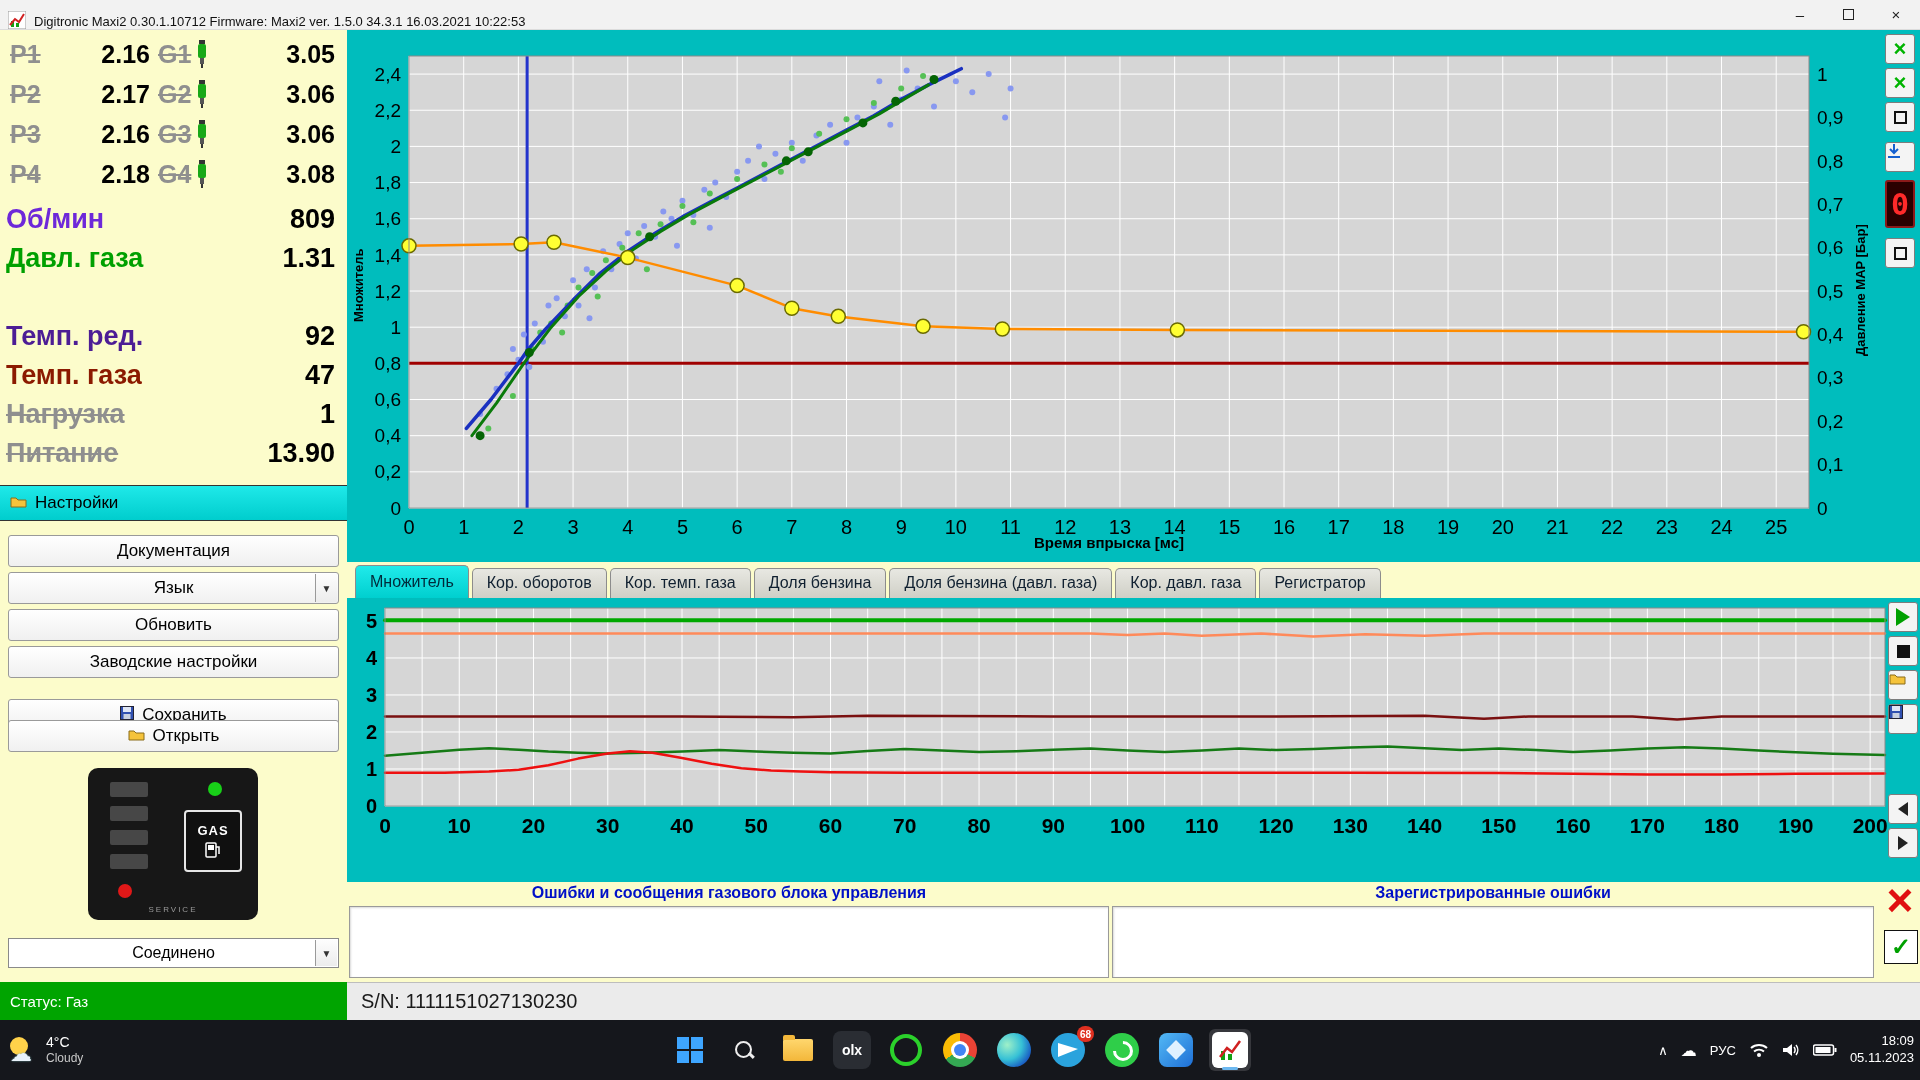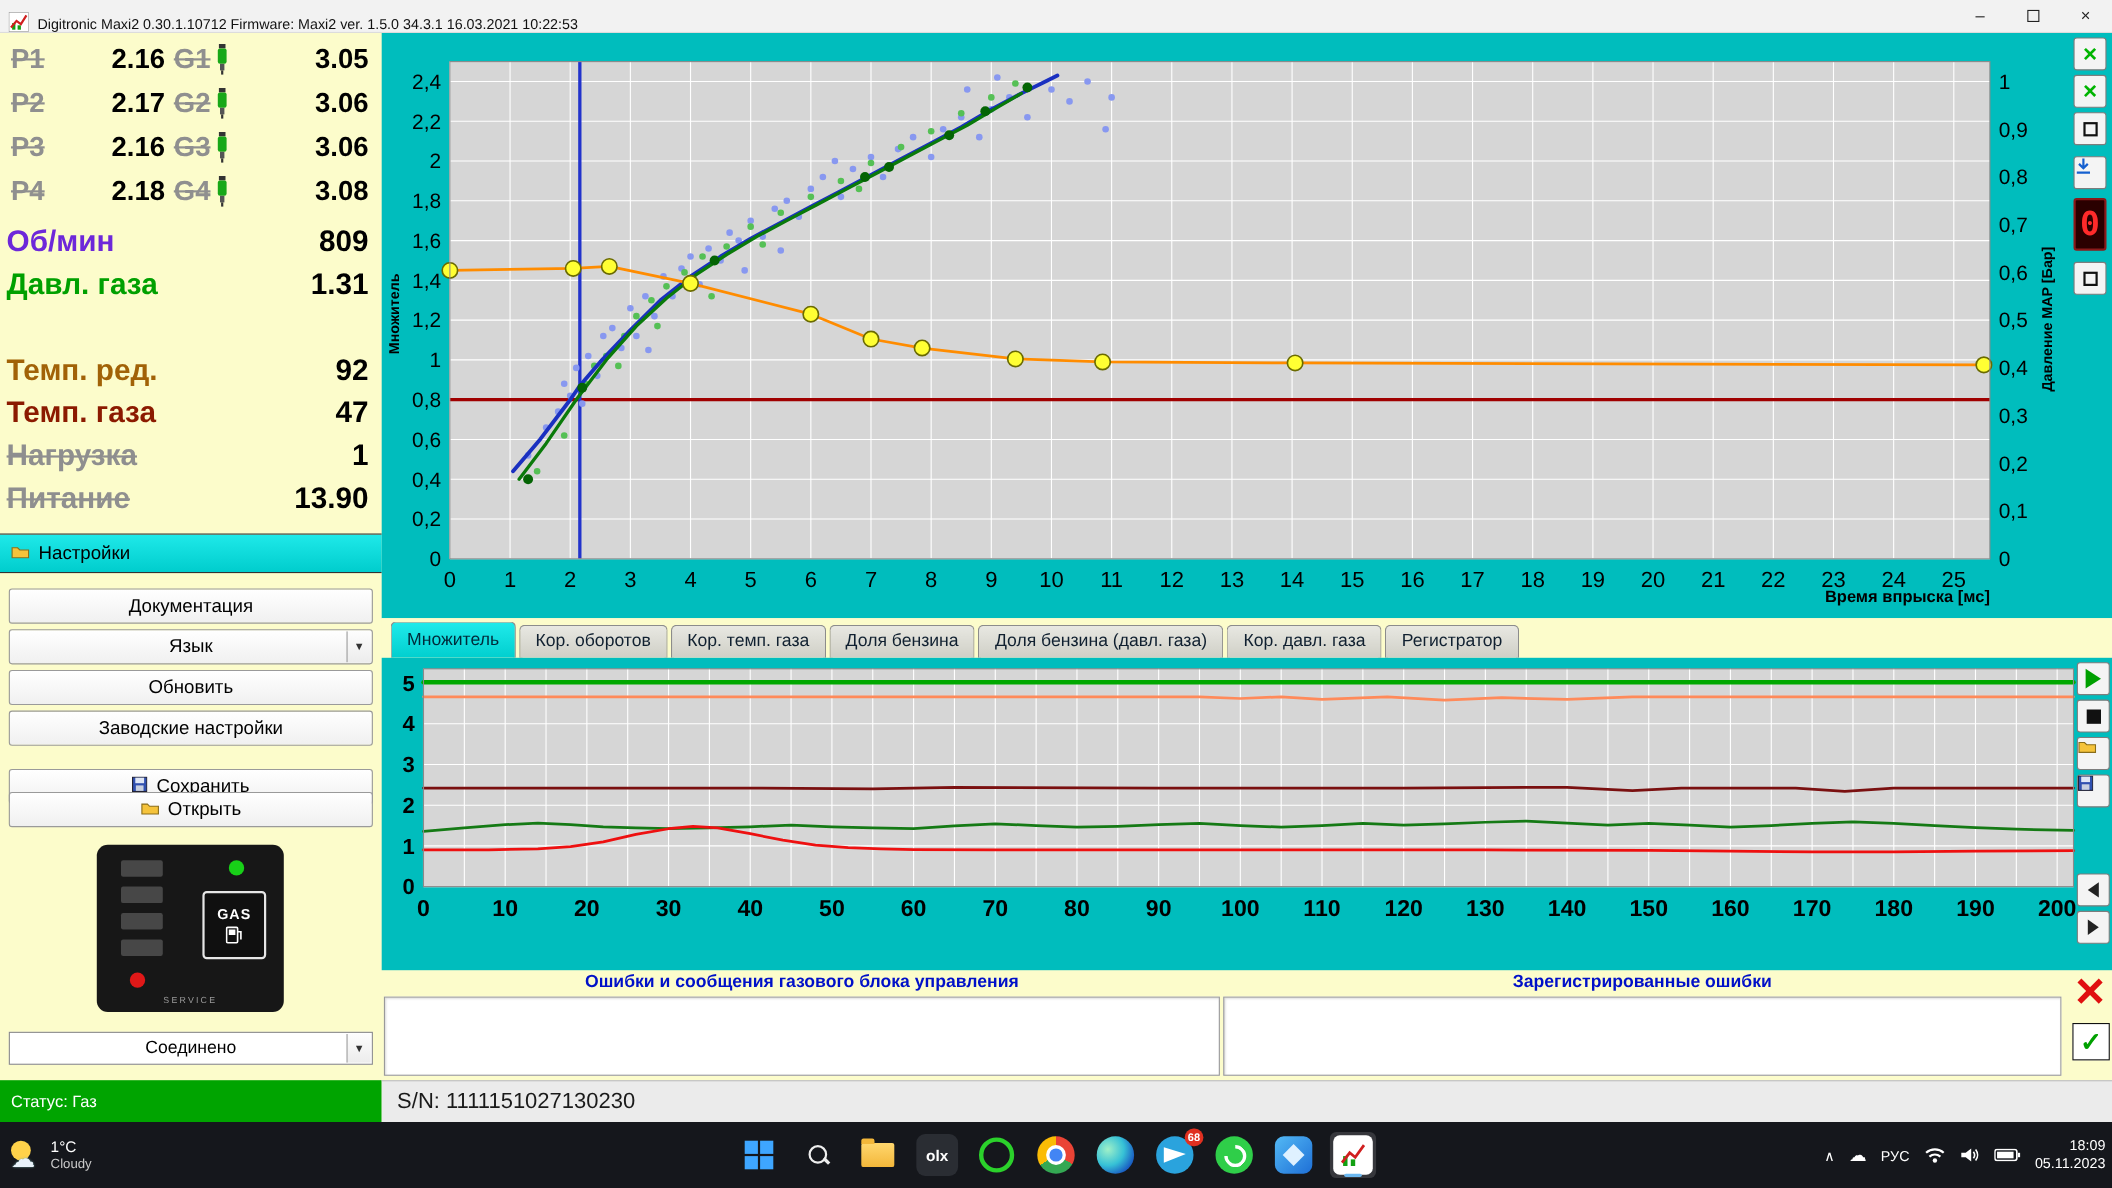--- a/index.html
+++ b/index.html
@@ -23,42 +23,42 @@
 .strike{text-decoration:line-through;color:#8f8f8f}
 .inj-p{left:10px}
 .inj-pv{right:197px;color:#000}
 .inj-g{left:158px}
 .inj-ico{left:196px;top:6px}
 .inj-gv{right:12px;color:#000}
 .r-row{position:absolute;left:0;width:347px;height:39px}
 .r-row span{position:absolute;top:2px;font-size:27px;font-weight:700;white-space:nowrap}
 .r-label{left:6px}
 .r-value{right:12px;color:#000}
-.c-red{color:#6d28d9}.c-green{color:#00a000}.c-orange{color:#a16207}.c-maroon{color:#8b1a00}
+.c-red{color:#6d28d9}.c-green{color:#00a000}.c-orange{color:#4c1d95}.c-maroon{color:#8b1a00}
 .settings-bar{position:absolute;left:0;top:455px;width:347px;height:36px;background:linear-gradient(#1fe9e9,#00cdcd);border-top:1px solid #333;border-bottom:1px solid #333;display:flex;align-items:center;gap:8px;padding-left:10px;cursor:pointer}
 .settings-bar span{font-size:17px;color:#000}
 .sbtn{position:absolute;left:8px;width:331px;height:32px;background:linear-gradient(#ffffff,#f0f0f0);border:1px solid #9a9a9a;border-radius:3px;font:inherit;font-size:17px;color:#000;display:flex;align-items:center;justify-content:center;gap:8px;cursor:pointer}
 .combo-arrow{position:absolute;right:1px;top:1px;bottom:1px;width:22px;border-left:1px solid #9a9a9a;display:flex;align-items:center;justify-content:center;font-size:10px;color:#333;background:linear-gradient(#fdfdfd,#ececec)}
 .gas-panel{position:absolute;left:88px;top:738px;width:170px;height:152px;background:#171717;border-radius:10px}
 .led-bar{position:absolute;left:22px;width:38px;height:15px;background:#474747;border-radius:2px}
 .led-red{position:absolute;left:30px;top:116px;width:14px;height:14px;border-radius:50%;background:#e01818}
 .led-green{position:absolute;left:120px;top:14px;width:14px;height:14px;border-radius:50%;background:#18d018}
 .gas-btn{position:absolute;left:96px;top:42px;width:58px;height:62px;background:#101010;border:2px solid #e6e6e6;border-radius:4px;display:flex;flex-direction:column;align-items:center;justify-content:center;gap:3px;cursor:pointer}
 .gas-btn span{color:#fff;font-size:13px;font-weight:700;letter-spacing:1px}
 .service-txt{position:absolute;left:0;right:0;bottom:6px;text-align:center;font-size:8px;letter-spacing:2px;color:#9a9a9a}
 .connect-combo{position:absolute;left:8px;top:908px;width:331px;height:30px;background:#fff;border:1px solid #8a8a8a;display:flex;align-items:center;justify-content:center;font-size:16px;color:#000;cursor:pointer}
 
 
 .chart1{position:absolute;left:347px;top:30px;width:1573px;height:532px;background:#00bdbd}
 .chart2{position:absolute;left:347px;top:598px;width:1573px;height:284px;background:#00bdbd}
 .chart1 svg,.chart2 svg{position:absolute;left:0;top:0}
 .ylab{position:absolute;writing-mode:vertical-rl;transform:rotate(180deg);font-size:13px;font-weight:700;color:#000;text-align:center}
 .ylab-left{left:4px;top:175px;height:160px}
 .ylab-right{left:1506px;top:160px;height:200px}
-.xlab1{position:absolute;left:62px;top:504px;width:1400px;text-align:right;font-size:15px;font-weight:700;color:#000}
+.xlab1{position:absolute;left:62px;top:504px;width:1400px;text-align:center;font-size:15px;font-weight:700;color:#000}
 .cstrip{position:absolute;top:0;width:36px;height:100%}
 .chart1 .cstrip{left:1536px}
 .chart2 .cstrip{left:1539px}
 .cbtn{position:absolute;left:2px;width:30px;height:30px;background:#f4f4f4;border:1px solid #7d7d7d;border-radius:3px;display:flex;align-items:center;justify-content:center;font:inherit;cursor:pointer}
 .greenx{color:#00b400;font-size:22px;font-weight:700;line-height:1}
 .sqo{width:13px;height:13px;border:2px solid #111}
 .digital{position:absolute;left:2px;width:30px;height:48px;background:#2a0000;border:2px solid #8a1a1a;border-radius:3px;display:flex;align-items:center;justify-content:center}
 .digital span{color:#ff2a2a;font-family:"DejaVu Sans Mono",monospace;font-size:30px;font-weight:700}
 .play-tri{width:0;height:0;border-left:14px solid #00a000;border-top:9px solid transparent;border-bottom:9px solid transparent}
 .stop-sq{width:13px;height:13px;background:#111}
@@ -639,21 +639,21 @@
   <div class="status-left">Статус: Газ</div>
   <div class="status-right">S/N: 1111151027130230</div>
 
   <footer class="taskbar">
     <div class="tb-weather">
       <span class="wx-ico">
           <span class="wx-sun"></span>
           <span class="wx-cloud">☁</span>
         </span>
       <span>
-        <div class="wx-temp">1°C</div>
+        <div class="wx-temp">4°C</div>
         <div class="wx-cond">Cloudy</div>
       </span>
     </div>
 
     <div class="tb-center">
       <div class="tb-ico">
           <span class="win-logo">
             <i></i>
             <i></i>
             <i></i>

